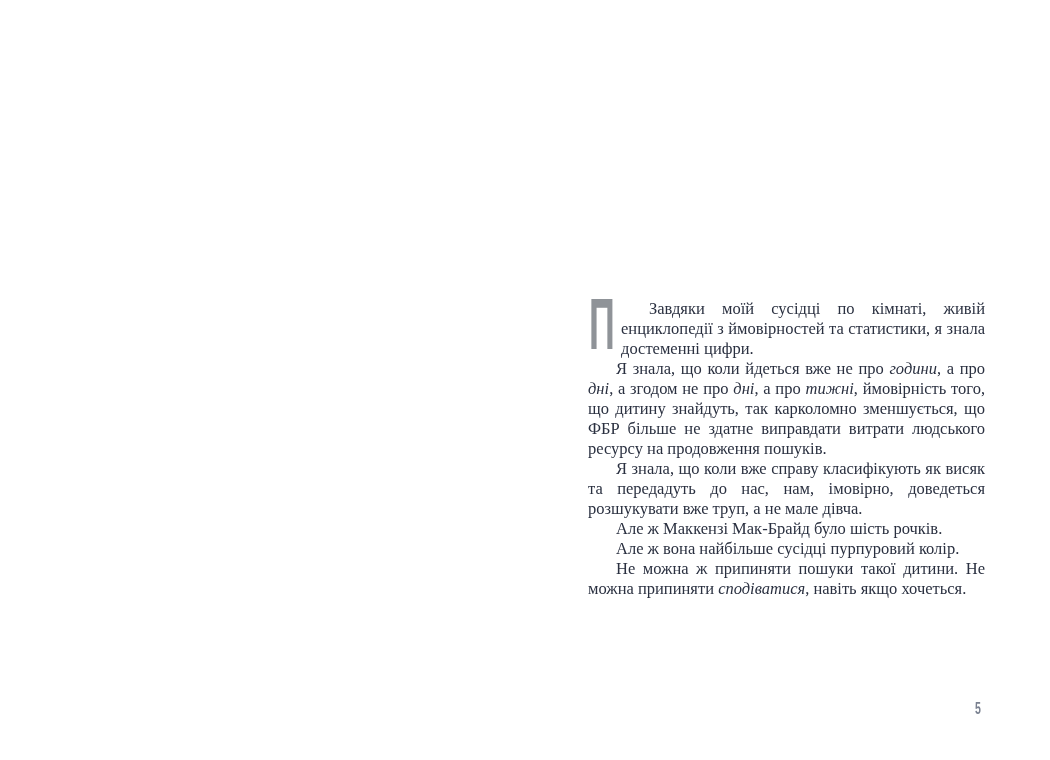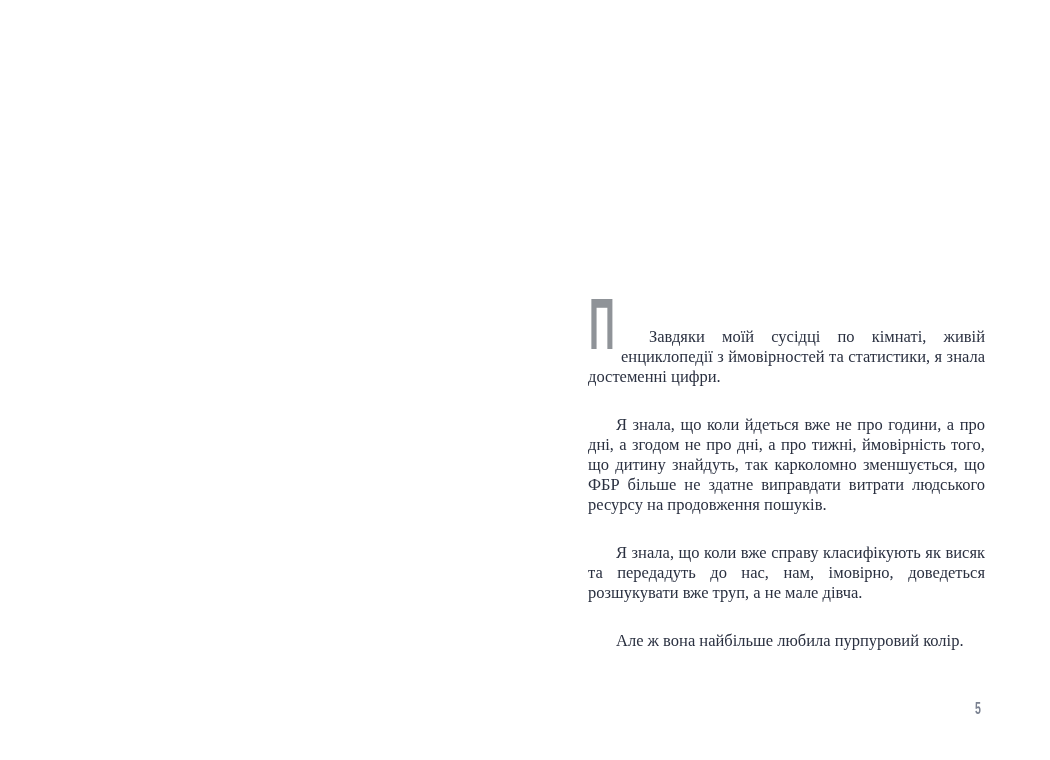--- a/index.html
+++ b/index.html
@@ -29,22 +29,22 @@
     position: absolute;
     left: 63px;            
     top: 299px;
     width: 397px;
     font-size: 16.5px;
     line-height: 20px;
     text-align: justify;
     color: var(--body-text, #2a3040);
   }
   .text-block p { margin: 0; padding: 0; }
-  .text-block p.indent { text-indent: 28px; margin-top: 28px; }
-  .text-block .it { }
+  .text-block p.indent { text-indent: 28px; }
+  .text-block .it { font-style: italic; }
 
   
   .dropcap {
     float: left;
     width: 33px;
     height: 58px;
     position: relative;
   }
   .dropcap .g {
     position: absolute;
@@ -83,19 +83,21 @@
 
   <div class="page-right">
 
     <div class="text-block" id="text-block">
         <p><span class="dropcap">
             <span class="g">П</span>
           </span></p>
         <p class="indent"><span>Завдяки моїй сусідці по кімнаті, живій енциклопедії з ймовірностей та статистики, я знала достеменні цифри.</span></p>
         <p class="indent"><span>Я знала, що коли йдеться вже не про </span><span class="it">години</span><span>, а про </span><span class="it">дні</span><span>, а згодом не про </span><span class="it">дні</span><span>, а про </span><span class="it">тижні</span><span>, ймовірність того, що дитину знайдуть, так карколомно зменшується, що ФБР більше не здатне виправдати витрати людського ресурсу на продовження пошуків.</span></p>
         <p class="indent"><span>Я знала, що коли вже справу класифікують як висяк та передадуть до нас, нам, імовірно, доведеться розшукувати вже труп, а не мале дівча.</span></p>
-        <p class="indent"><span>Але ж вона найбільше любила пурпуровий колір.</span></p>
+        <p class="indent"><span>Але ж Маккензі Мак-Брайд було шість рочків.</span></p>
+        <p class="indent"><span>Але ж вона найбільше сусідці пурпуровий колір.</span></p>
+        <p class="indent"><span>Не можна ж припиняти пошуки такої дитини. Не можна припиняти </span><span class="it">сподіватися</span><span>, навіть якщо хочеться.</span></p>
       </div>
 
     <div class="page-number">5</div>
 
   </div>
 </div>
 
 </body></html>

